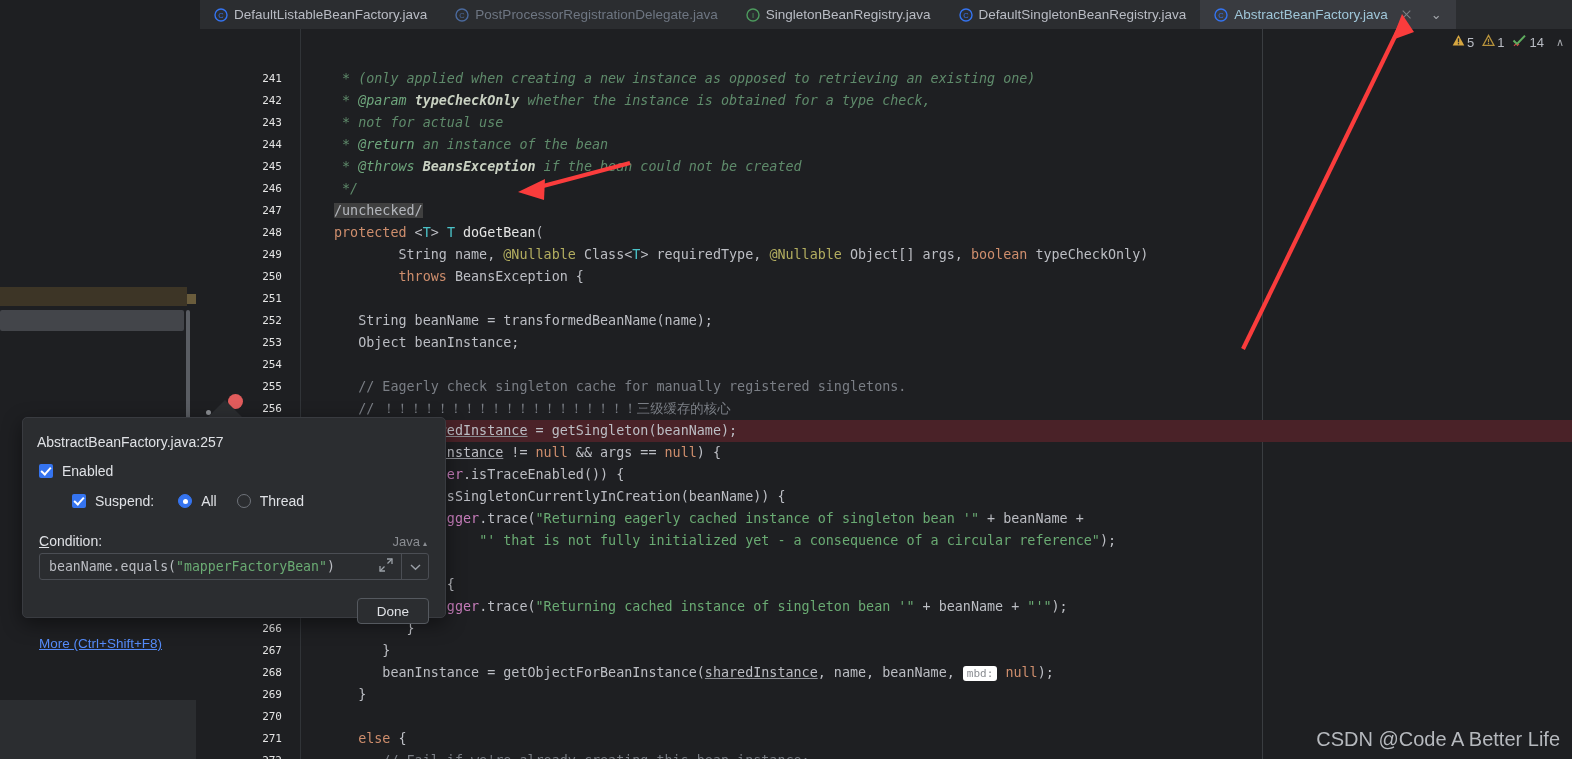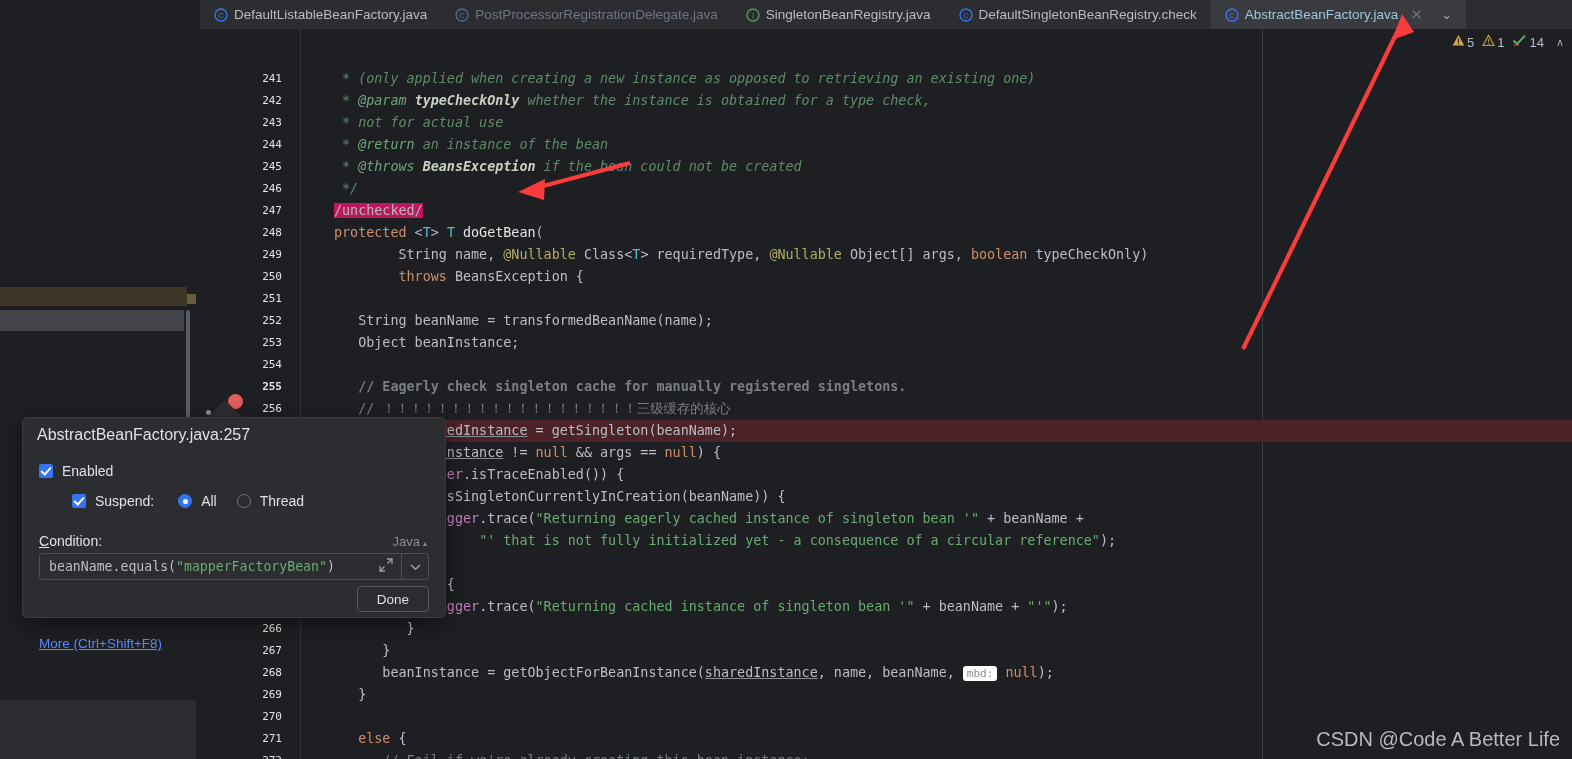--- a/index.html
+++ b/index.html
@@ -67,21 +67,21 @@
   .c-docbold  { color: #c9d1c2; font-style: italic; font-weight: bold; }
   .c-cmt      { color: #7a7e85; }
   .c-kw       { color: #cf8e6d; }
   .c-type     { color: #4bc3c9; }
   .c-method   { color: #e5e5e5; }
   .c-anno     { color: #b3ae60; }
   .c-str      { color: #6aab73; }
   .c-plain    { color: #bcbec4; }
   .c-field    { color: #c77dbb; }
   .c-underline{ color: #bcbec4; text-decoration: underline; text-decoration-color: #8a8d92; }
-  .c-unchecked{ background: #be185d; color: #b4b7bd; }
+  .c-unchecked{ background: #404040; color: #b4b7bd; }
   .c-hintbox  { background: #ffffff; color: #8a8d92; font-size: 11px; padding: 1px 4px; border-radius: 3px; }
 
   
   .bp-dot { position: absolute; left: 32px; top: 365px; width: 15px; height: 15px; border-radius: 50%; background: #e15c5c; }
 
   
   .inspect {
     position: absolute; right: 8px; top: 30px; height: 24px;
     display: flex; align-items: center; gap: 3px; font-size: 13px; color: #b9bcc4;
     font-family: "Liberation Sans", sans-serif;
@@ -97,21 +97,21 @@
     position: absolute; left: 22px; top: 417px; width: 424px; height: 201px;
     background: #2b2d30; border: 1px solid #393b40; border-radius: 5px;
     box-shadow: 0 6px 20px rgba(0,0,0,.45);
     font-family: "Liberation Sans", sans-serif;
   }
   .bp-pointer {
     position: absolute; left: 207px; top: 400px; width: 0; height: 0;
     border-left: 18px solid transparent; border-right: 18px solid transparent;
     border-bottom: 18px solid #2b2d30;
   }
-  .bp-title { position: absolute; left: 14px; top: 8px; font-size: 16px; color: #dfe1e5; }
+  .bp-title { position: absolute; left: 14px; top: 16px; font-size: 14px; color: #dfe1e5; }
   .bp-row { position: absolute; display: flex; align-items: center; }
   .cbox {
     width: 14px; height: 14px; border-radius: 2px; background: #3574f0;
     position: relative; flex: 0 0 14px;
   }
   .cbox::after {
     content: ""; position: absolute; left: 4px; top: 1px; width: 4px; height: 8px;
     border: solid #fff; border-width: 0 2px 2px 0; transform: rotate(42deg);
   }
   .bp-label { margin-left: 9px; font-size: 14px; color: #dfe1e5; }
@@ -128,21 +128,21 @@
     display: flex; align-items: center;
   }
   .bp-input-text {
     flex: 1; padding-left: 9px; font-family: "DejaVu Sans Mono", monospace;
     font-size: 13.2px; color: #bcbec4; white-space: nowrap; overflow: hidden;
   }
   .bp-expand { width: 30px; text-align: center; color: #9ba0a7; font-size: 13px; }
   .bp-dropdown { width: 27px; height: 25px; border-left: 1px solid #4b4e54; display: flex; align-items: center; justify-content: center; color: #9ba0a7; font-size: 11px; }
   .bp-more { position: absolute; left: 16px; top: 178px; font-size: 13.5px; color: #548af7; margin-top: 40px; }
   .bp-done {
-    position: absolute; right: 16px; top: 168px; width: 72px; height: 26px;
+    position: absolute; right: 16px; top: 180px; width: 72px; height: 26px;
     background: #2b2d30; border: 1px solid #55595f; border-radius: 4px;
     color: #dfe1e5; font-size: 13.5px; display: flex; align-items: center; justify-content: center;
   }
 
   
   .watermark {
     position: absolute; right: 12px; bottom: 8px;
     font-size: 20px; color: #b6b9be; font-family: "Liberation Sans", sans-serif;
   }
 </style>
@@ -184,21 +184,21 @@
       <span class="tab-label">SingletonBeanRegistry.java</span>
     </div>
 
     <div class="tab">
       <span class="tab-icon">
         <svg viewBox="0 0 14 14" width="14" height="14">
             <circle cx="7" cy="7" r="6" fill="none" stroke="#3574f0" stroke-width="1.4"></circle>
             <text x="7" y="10.2" font-size="7.5" fill="#3574f0" text-anchor="middle" font-family="Liberation Sans, sans-serif">C</text>
           </svg>
       </span>
-      <span class="tab-label">DefaultSingletonBeanRegistry.check</span>
+      <span class="tab-label">DefaultSingletonBeanRegistry.java</span>
     </div>
 
     <div class="tab active">
       <span class="tab-icon">
         <svg viewBox="0 0 14 14" width="14" height="14">
             <circle cx="7" cy="7" r="6" fill="none" stroke="#3574f0" stroke-width="1.4"></circle>
             <text x="7" y="10.2" font-size="7.5" fill="#3574f0" text-anchor="middle" font-family="Liberation Sans, sans-serif">C</text>
           </svg>
       </span>
       <span class="tab-label">AbstractBeanFactory.java</span>
@@ -227,21 +227,21 @@
         <div class="line" style="position: absolute; left: 0px; top: 127px; width: 1376px;"><span class="lineno">245</span><span class="linecode"><span class="c-doc"> * </span><span class="c-doctag">@throws</span><span class="c-doc"> </span><span class="c-docbold">BeansException</span><span class="c-doc"> if the bean could not be created</span></span></div>
         <div class="line" style="position: absolute; left: 0px; top: 149px; width: 1376px;"><span class="lineno">246</span><span class="linecode"><span class="c-doc"> */</span></span></div>
         <div class="line" style="position: absolute; left: 0px; top: 171px; width: 1376px;"><span class="lineno">247</span><span class="linecode"><span class="c-unchecked">/unchecked/</span></span></div>
         <div class="line" style="position: absolute; left: 0px; top: 193px; width: 1376px;"><span class="lineno">248</span><span class="linecode"><span class="c-kw">protected</span><span class="c-plain"> &lt;</span><span class="c-type">T</span><span class="c-plain">&gt; </span><span class="c-type">T</span><span class="c-plain"> </span><span class="c-method">doGetBean</span><span class="c-plain">(</span></span></div>
         <div class="line" style="position: absolute; left: 0px; top: 215px; width: 1376px;"><span class="lineno">249</span><span class="linecode"><span class="c-plain">        String name, </span><span class="c-anno">@Nullable</span><span class="c-plain"> Class&lt;</span><span class="c-type">T</span><span class="c-plain">&gt; requiredType, </span><span class="c-anno">@Nullable</span><span class="c-plain"> Object[] args, </span><span class="c-kw">boolean</span><span class="c-plain"> typeCheckOnly)</span></span></div>
         <div class="line" style="position: absolute; left: 0px; top: 237px; width: 1376px;"><span class="lineno">250</span><span class="linecode"><span class="c-plain">        </span><span class="c-kw">throws</span><span class="c-plain"> BeansException {</span></span></div>
         <div class="line" style="position: absolute; left: 0px; top: 259px; width: 1376px;"><span class="lineno">251</span><span class="linecode"></span></div>
         <div class="line" style="position: absolute; left: 0px; top: 281px; width: 1376px;"><span class="lineno">252</span><span class="linecode"><span class="c-plain">   String beanName = transformedBeanName(name);</span></span></div>
         <div class="line" style="position: absolute; left: 0px; top: 303px; width: 1376px;"><span class="lineno">253</span><span class="linecode"><span class="c-plain">   Object beanInstance;</span></span></div>
         <div class="line" style="position: absolute; left: 0px; top: 325px; width: 1376px;"><span class="lineno">254</span><span class="linecode"></span></div>
-        <div class="line" style="position: absolute; left: 0px; top: 347px; width: 1376px; font-weight: bold;"><span class="lineno">255</span><span class="linecode"><span class="c-cmt">   // Eagerly check singleton cache for manually registered singletons.</span></span></div>
+        <div class="line" style="position: absolute; left: 0px; top: 347px; width: 1376px;"><span class="lineno">255</span><span class="linecode"><span class="c-cmt">   // Eagerly check singleton cache for manually registered singletons.</span></span></div>
         <div class="line" style="position: absolute; left: 0px; top: 369px; width: 1376px;"><span class="lineno">256</span><span class="linecode"><span class="c-cmt">   // ！！！！！！！！！！！！！！！！！！！三级缓存的核心</span></span></div>
         <div class="line" style="position: absolute; left: 0px; top: 391px; width: 1376px;"><div class="hl-bp-full"></div><span class="lineno">257</span><span class="linecode"><span class="c-plain">   Object </span><span class="c-underline">sharedInstance</span><span class="c-plain"> = getSingleton(beanName);</span></span></div>
         <div class="line" style="position: absolute; left: 0px; top: 413px; width: 1376px;"><span class="lineno">258</span><span class="linecode"><span class="c-plain">   if (</span><span class="c-underline">sharedInstance</span><span class="c-plain"> != </span><span class="c-kw">null</span><span class="c-plain"> &amp;&amp; args == </span><span class="c-kw">null</span><span class="c-plain">) {</span></span></div>
         <div class="line" style="position: absolute; left: 0px; top: 435px; width: 1376px;"><span class="lineno">259</span><span class="linecode"><span class="c-plain">      if (</span><span class="c-field">logger</span><span class="c-plain">.isTraceEnabled()) {</span></span></div>
         <div class="line" style="position: absolute; left: 0px; top: 457px; width: 1376px;"><span class="lineno">260</span><span class="linecode"><span class="c-plain">         if (isSingletonCurrentlyInCreation(beanName)) {</span></span></div>
         <div class="line" style="position: absolute; left: 0px; top: 479px; width: 1376px;"><span class="lineno">261</span><span class="linecode"><span class="c-plain">            </span><span class="c-field">logger</span><span class="c-plain">.trace(</span><span class="c-str">"Returning eagerly cached instance of singleton bean '"</span><span class="c-plain"> + beanName +</span></span></div>
         <div class="line" style="position: absolute; left: 0px; top: 501px; width: 1376px;"><span class="lineno">262</span><span class="linecode"><span class="c-plain">                  </span><span class="c-str">"' that is not fully initialized yet - a consequence of a circular reference"</span><span class="c-plain">);</span></span></div>
         <div class="line" style="position: absolute; left: 0px; top: 523px; width: 1376px;"><span class="lineno">263</span><span class="linecode"><span class="c-plain">         }</span></span></div>
         <div class="line" style="position: absolute; left: 0px; top: 545px; width: 1376px;"><span class="lineno">264</span><span class="linecode"><span class="c-plain">         else {</span></span></div>
         <div class="line" style="position: absolute; left: 0px; top: 567px; width: 1376px;"><span class="lineno">265</span><span class="linecode"><span class="c-plain">            </span><span class="c-field">logger</span><span class="c-plain">.trace(</span><span class="c-str">"Returning cached instance of singleton bean '"</span><span class="c-plain"> + beanName + </span><span class="c-str">"'"</span><span class="c-plain">);</span></span></div>

